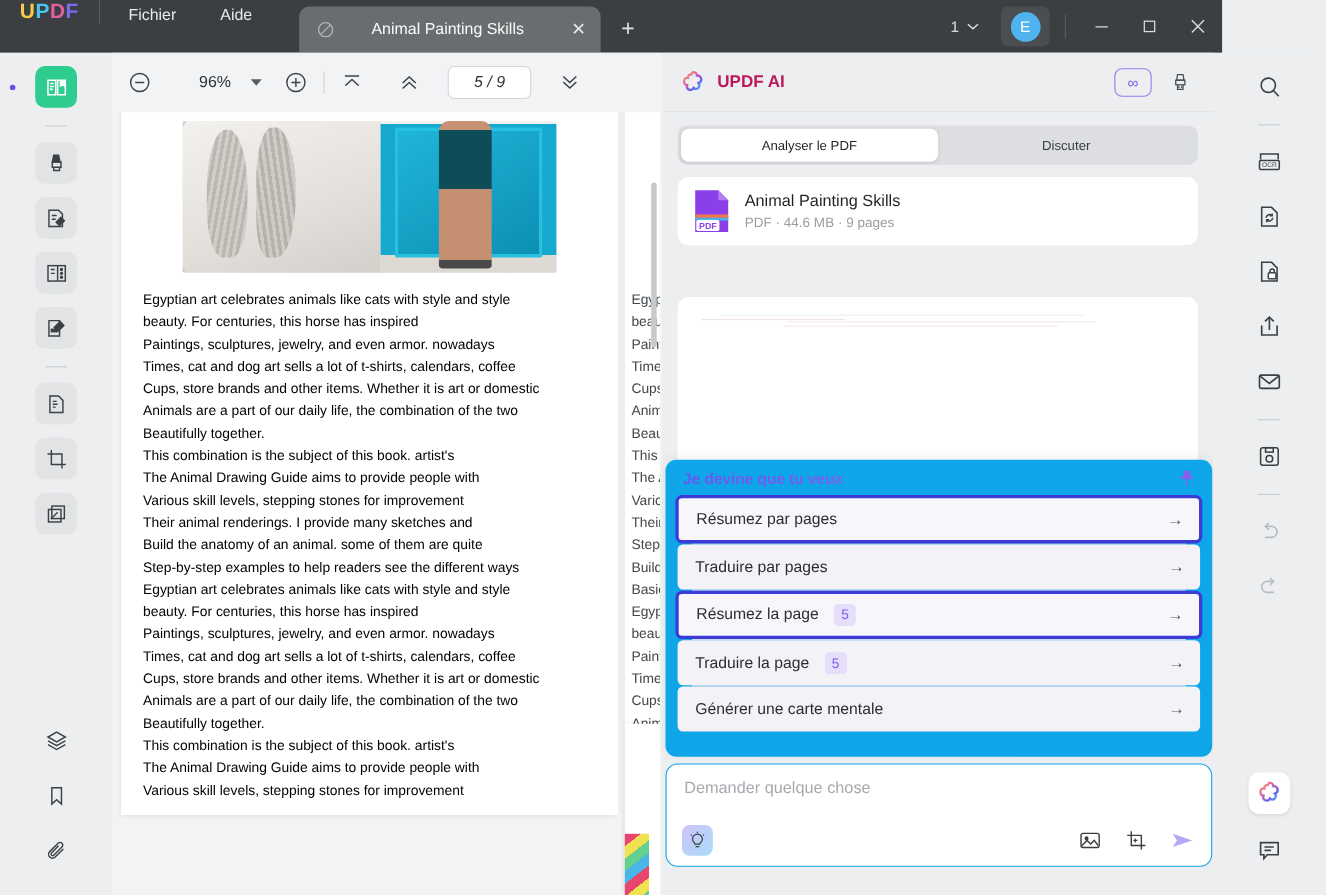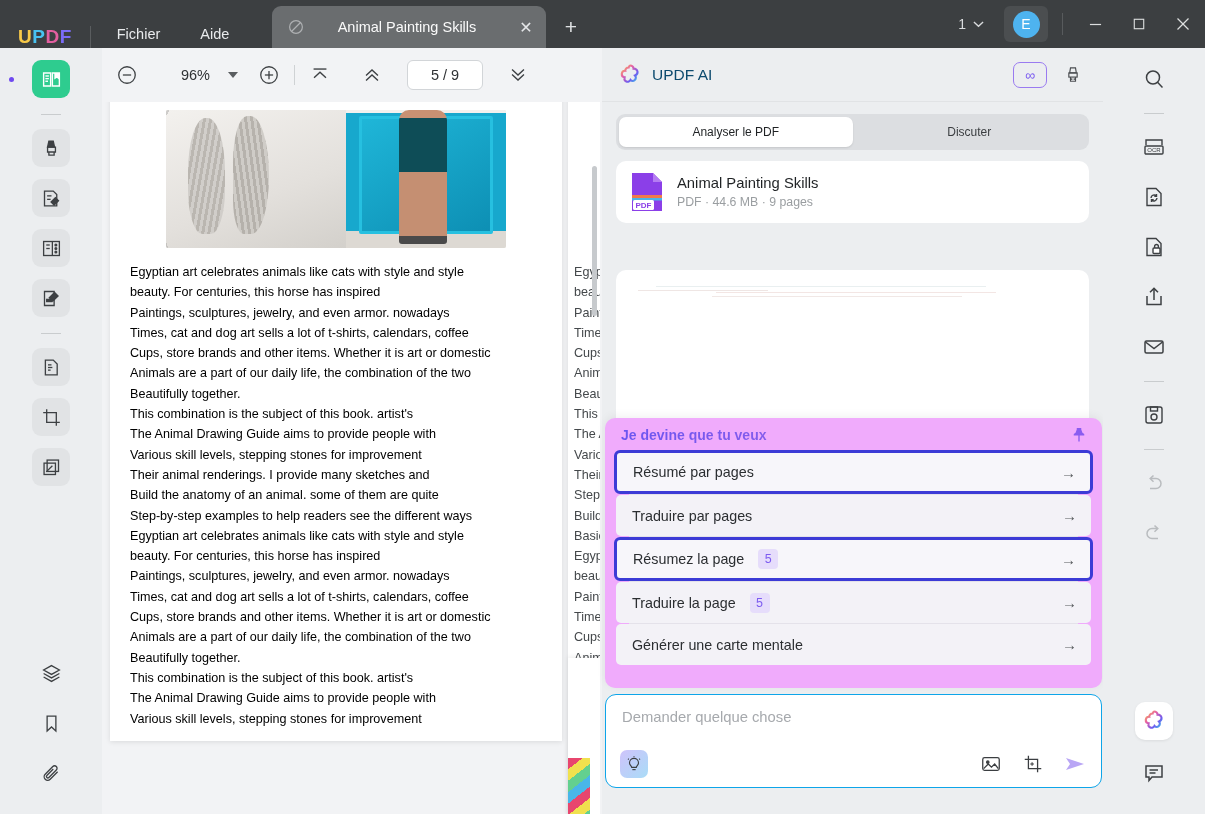--- a/index.html
+++ b/index.html
@@ -6,22 +6,22 @@
   html, body {
     width: 1205px; height: 814px;
     font-family: "Liberation Sans", sans-serif;
     overflow: hidden;
     background: #eceef0;
   }
   .app { position: relative; width: 1205px; height: 814px; overflow: hidden; }
 
   
   .titlebar {
-    position: absolute; top: 0; left: 0; width: 1205px; height: 48px;
-    background: #3c3f41; display: flex; align-items: flex-end;
+    position: absolute; top: 0; left: 0; width: 1111px; height: 48px;
+    background: #3c3f41; display: flex; align-items: flex-start;
   }
   .logo { margin-left: 18px; font-size: 19px; font-weight: bold; letter-spacing: .5px; }
   .logo .l1 { color: #f7c948; } .logo .l2 { color: #49c3f0; }
   .logo .l3 { color: #e45fa0; } .logo .l4 { color: #7b6cf6; }
   .tb-sep { width: 1px; height: 22px; background: #5a5d5f; margin-left: 18px; }
   .menu-item {
     color: #e8eaec; font-size: 14.5px; padding: 6px 14px;
     margin-left: 12px; border-radius: 5px; cursor: default;
   }
   .doc-tab {
@@ -78,21 +78,21 @@
     position: absolute; left: 0; top: 0; width: 498px; height: 54px;
     display: flex; align-items: center; background: #f2f3f5;
   }
   .tool-btn { width: 34px; height: 34px; border-radius: 6px; display: flex; align-items: center; justify-content: center; color: #3d4043; cursor: pointer; }
   .zoom-val { font-size: 14.5px; color: #2f3234; min-width: 46px; text-align: right; cursor: default; }
   .caret { width: 0; height: 0; border-left: 5px solid transparent; border-right: 5px solid transparent; border-top: 6px solid #5a5d60; cursor: pointer; }
   .tsep { width: 1px; height: 20px; background: #cfd2d4; margin: 0 8px; }
   .pagebox {
     width: 76px; height: 30px; border: 1px solid #d2d5d8; border-radius: 6px;
     background: #fff; display: flex; align-items: center; justify-content: center;
-    font-size: 14.5px; color: #2f3234; cursor: text;
+    font-size: 14.5px; color: #2f3234; cursor: text; font-style: italic;
   }
 
   
   .pagearea { position: absolute; left: 0; top: 54px; width: 498px; height: 712px; overflow: hidden; background: #f2f3f5; }
   .page {
     position: absolute; left: 8px; top: -14px; width: 452px; background: #fff;
     box-shadow: 0 1px 5px rgba(0,0,0,.10); padding: 0 0 12px 0;
   }
   .page-img { margin: 22px 56px 14px 56px; height: 138px; border-radius: 2px; overflow: hidden; position: relative; background: #e9e6e2; }
   .img-left { position: absolute; left: 0; top: 0; width: 53%; height: 100%;
@@ -120,40 +120,40 @@
   .sheet-edge .se-pad { height: 174px; }
   .nextpage { position: absolute; left: 466px; top: 556px; width: 60px; height: 260px; background: #fff; box-shadow: 0 -1px 5px rgba(0,0,0,.08); }
   .nextpage .swatch { position: absolute; left: 0; top: 100px; width: 22px; height: 110px;
     background: repeating-linear-gradient(142deg,#e8466e 0 9px,#f0e14e 9px 18px,#63d08f 18px 27px,#49b6e8 27px 36px); }
   .vscroll { position: absolute; right: 3px; top: 64px; width: 5px; height: 150px; border-radius: 3px; background: #c7cacd; cursor: pointer; }
 
   
   .aipanel { position: absolute; left: 602px; top: 48px; width: 501px; height: 766px; background: #eceef0; }
   .ai-header { height: 54px; display: flex; align-items: center; padding: 0 14px 0 16px; border-bottom: 1px solid #e1e3e5; }
   .ai-logo { width: 24px; height: 24px; margin-right: 10px; }
-  .ai-title { font-size: 15.5px; font-weight: normal; color: #0c4a6e; flex: 1; }
+  .ai-title { font-size: 15.5px; font-weight: bold; color: #be185d; flex: 1; }
   .infinity-btn { width: 34px; height: 26px; border: 1.4px solid #9a7bf0; border-radius: 7px; display: flex; align-items: center; justify-content: center; color: #7b5cf0; font-size: 14px; cursor: pointer; }
   .brush-btn { width: 32px; height: 32px; margin-left: 10px; display: flex; align-items: center; justify-content: center; color: #4b4e51; cursor: pointer; }
 
   .ai-tabs { margin: 12px 14px 0 14px; height: 36px; background: #dcdee1; border-radius: 9px; display: flex; padding: 3px; }
   .ai-tab { flex: 1; display: flex; align-items: center; justify-content: center; font-size: 12px; color: #3b3e41; border-radius: 7px; cursor: pointer; }
   .ai-tab.active { background: #fff; color: #1f2224; box-shadow: 0 1px 2px rgba(0,0,0,.10); }
 
   .file-card { margin: 11px 14px 0 14px; height: 62px; background: #fff; border-radius: 10px; display: flex; align-items: center; padding: 0 14px; }
   .pdf-icon { width: 34px; height: 40px; margin-right: 13px; position: relative; }
   .file-name { font-size: 14.8px; color: #1f2224; }
   .file-meta { font-size: 12.3px; color: #9a9ea1; margin-top: 4px; }
 
   .ai-content { position: absolute; left: 14px; top: 222px; width: 473px; height: 209px; background: #fff; border-radius: 10px; overflow: hidden; }
   .faint-line { position: absolute; height: 1px; background: #f0e8e6; }
 
   
   .suggest {
     position: absolute; left: 605px; top: 418px; width: 497px; height: 270px;
-    background: #f0abfc; border-radius: 10px; box-shadow: 0 -2px 10px rgba(0,0,0,.06);
+    background: #0ea5e9; border-radius: 10px; box-shadow: 0 -2px 10px rgba(0,0,0,.06);
   }
   .suggest-head { display: flex; align-items: center; padding: 8px 14px 6px 16px; }
   .suggest-title {
     font-size: 14px; font-weight: bold;
     background: linear-gradient(90deg,#6b55f0,#b86ae0); -webkit-background-clip: text;
     background-clip: text; color: transparent; flex: 1;
   }
   .pin-icon { width: 18px; height: 18px; color: #8a5cf0; cursor: pointer; }
   .sg-item {
     position: relative; margin: 0 11px; height: 41px; display: flex; align-items: center;
@@ -522,21 +522,21 @@
     <div class="suggest-head">
       <span class="suggest-title">Je devine que tu veux</span>
       <span class="pin-icon">
         <svg width="18" height="18" viewBox="0 0 24 24" fill="#8a5cf0">
           <path d="M9 2.5h6v2l1.6 4.5 2.4 1.5v2H12.9v8h-1.8v-8H5v-2l2.4-1.5L9 4.5z"></path>
         </svg>
       </span>
     </div>
     <div id="suggest-list">
         <div class="sg-item hl">
-          <span class="lbl">Résumé par pages</span>
+          <span class="lbl">Résumez par pages</span>
           <span class="arrow">→</span>
         </div>
         <div class="sg-divider"></div>
         <div class="sg-item">
           <span class="lbl">Traduire par pages</span>
           <span class="arrow">→</span>
         </div>
         <div class="sg-divider"></div>
         <div class="sg-item hl">
           <span class="lbl">Résumez la page</span>

